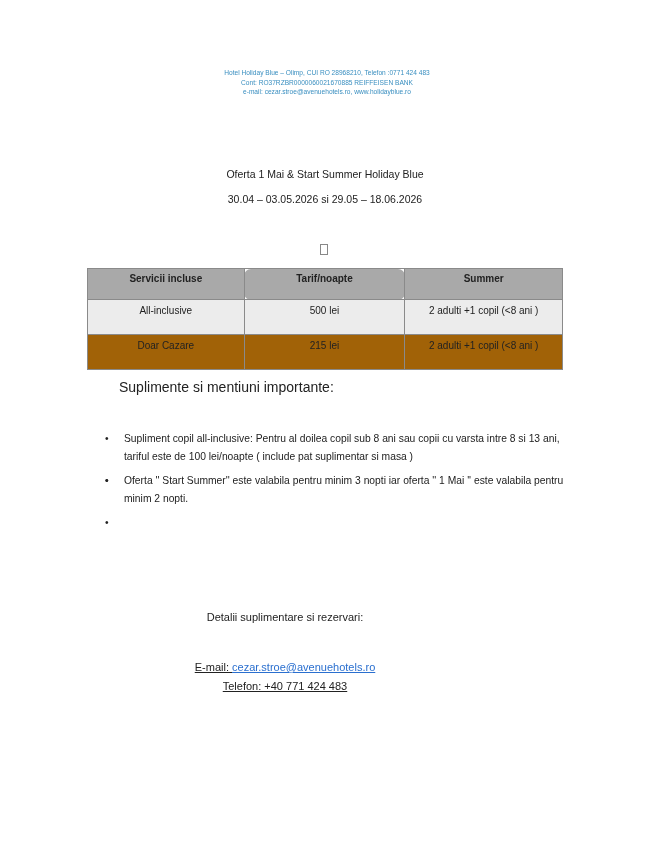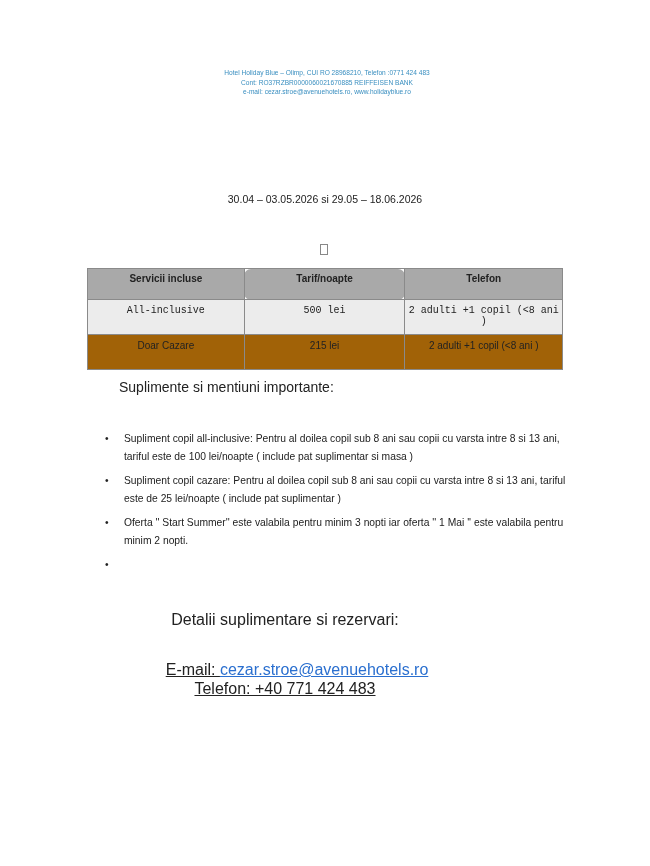--- a/index.html
+++ b/index.html
@@ -25,60 +25,61 @@
     .title2 { top: 193px; }
     .glyph { position: absolute; left: 320px; top: 244px; width: 6px; height: 9px;
              border: 1px solid #888; font-size: 6px; line-height: 9px; text-align: center; color: #666; }
 
     
     .offer-table { position: absolute; left: 87px; top: 268px; width: 476px; border-collapse: collapse;
                    font-size: 10px; color: #222; }
     .offer-table th, .offer-table td { border: 1px solid #8a8a8a; text-align: center; padding: 0; }
     .offer-table th { background: #a9a9a9; font-weight: bold; height: 26px; vertical-align: top; padding-top: 4px; }
     .offer-table td { height: 29px; vertical-align: top; padding-top: 5px; }
-    .offer-table tr.r0 td { background: #ececec; font-family: Liberation Mono, monospace; }
+    .offer-table tr.r0 td { background: #ececec; }
     .offer-table tr.r1 td { background: #a16207; }
     .c0 { width: 157px; } .c1 { width: 161px; border-radius: 7px; } .c2 { width: 158px; }
 
     
     .supp-heading { position: absolute; left: 87px; top: 379px; font-size: 14px; color: #222; margin-left: 32px; }
     .bullets { position: absolute; left: 105px; top: 430px; width: 470px; margin: 0; padding: 0; list-style: none;
                font-size: 10.3px; line-height: 17.5px; color: #222; }
     .bullets li { position: relative; padding-left: 19px; margin-bottom: 7px; }
     .bullets li .dot { position: absolute; left: 0; top: 0; }
 
     
-    .contact { position: absolute; left: 0; width: 570px; text-align: center; font-size: 16px; color: #222; }
+    .contact { position: absolute; left: 0; width: 570px; text-align: center; font-size: 11px; color: #222; }
     .ct1 { top: 611px; }
     .ct2 { top: 636px; text-decoration: underline; margin-top: 44px; }
-    .ct3 { top: 661px; padding-left: 12px; }
+    .ct3 { top: 661px; }
     .ct3 .lbl { text-decoration: underline; }
     .ct3 a { color: #2a6fcf; text-decoration: underline; }
   </style>
 </head>
 <body>
 
 <div class="page">
 
 
   <div class="hdr-info">
     <div>Hotel Holiday Blue – Olimp, CUI  RO 28968210, Telefon :0771 424 483</div>
     <div>Cont: RO37RZBR0000060021670885 REIFFEISEN BANK</div>
     <div>e-mail: cezar.stroe@avenuehotels.ro, www.holidayblue.ro</div>
   </div>
 
+  <div class="title title1">Oferta 1 Mai &amp; Start Summer Holiday Blue</div>
   <div class="title title2">30.04 – 03.05.2026 si 29.05 – 18.06.2026</div>
   <div class="glyph"></div>
 
   <table class="offer-table">
     <thead>
       <tr>
         <th class="c0">Servicii incluse</th>
         <th class="c1">Tarif/noapte</th>
-        <th class="c2">Telefon</th>
+        <th class="c2">Summer</th>
       </tr>
     </thead>
     <tbody>
       <tr class="r0">
         <td>All-inclusive</td>
         <td>500 lei</td>
         <td>2 adulti +1 copil (&lt;8 ani )</td>
       </tr>
       <tr class="r1">
         <td>Doar Cazare</td>
@@ -89,21 +90,20 @@
   </table>
 
   <div class="supp-heading">Suplimente si mentiuni importante:</div>
   <ul class="bullets">
     <li>
       <span class="dot">•</span>
       <span>Supliment  copil all-inclusive:  Pentru al doilea copil sub 8 ani sau copii cu varsta intre 8 si 13 ani, tariful este de 100 lei/noapte ( include pat suplimentar  si masa )</span>
     </li>
     <li>
       <span class="dot">•</span>
-      <span>Supliment  copil cazare: Pentru al doilea copil sub 8 ani sau copii cu varsta intre 8 si 13 ani, tariful este de 25 lei/noapte ( include pat suplimentar  )</span>
     </li>
     <li>
       <span class="dot">•</span>
       <span>Oferta '' Start Summer''  este valabila pentru minim 3 nopti iar oferta '' 1 Mai '' este valabila pentru minim 2 nopti.</span>
     </li>
     <li>
       <span class="dot">•</span>
     </li>
   </ul>
 

